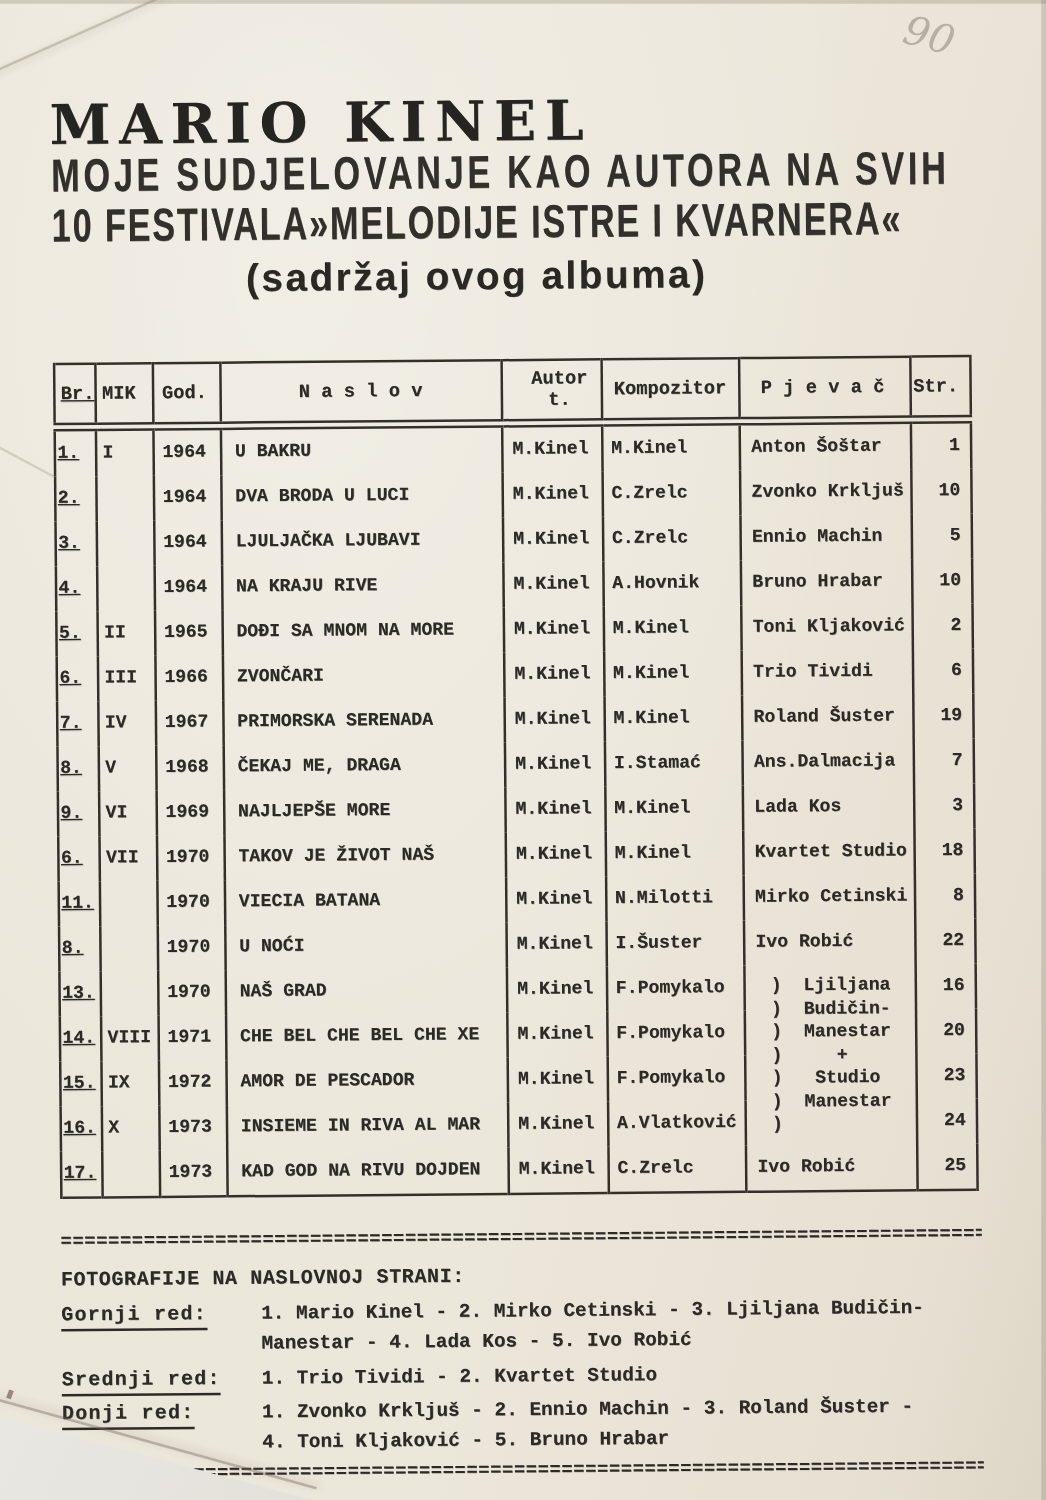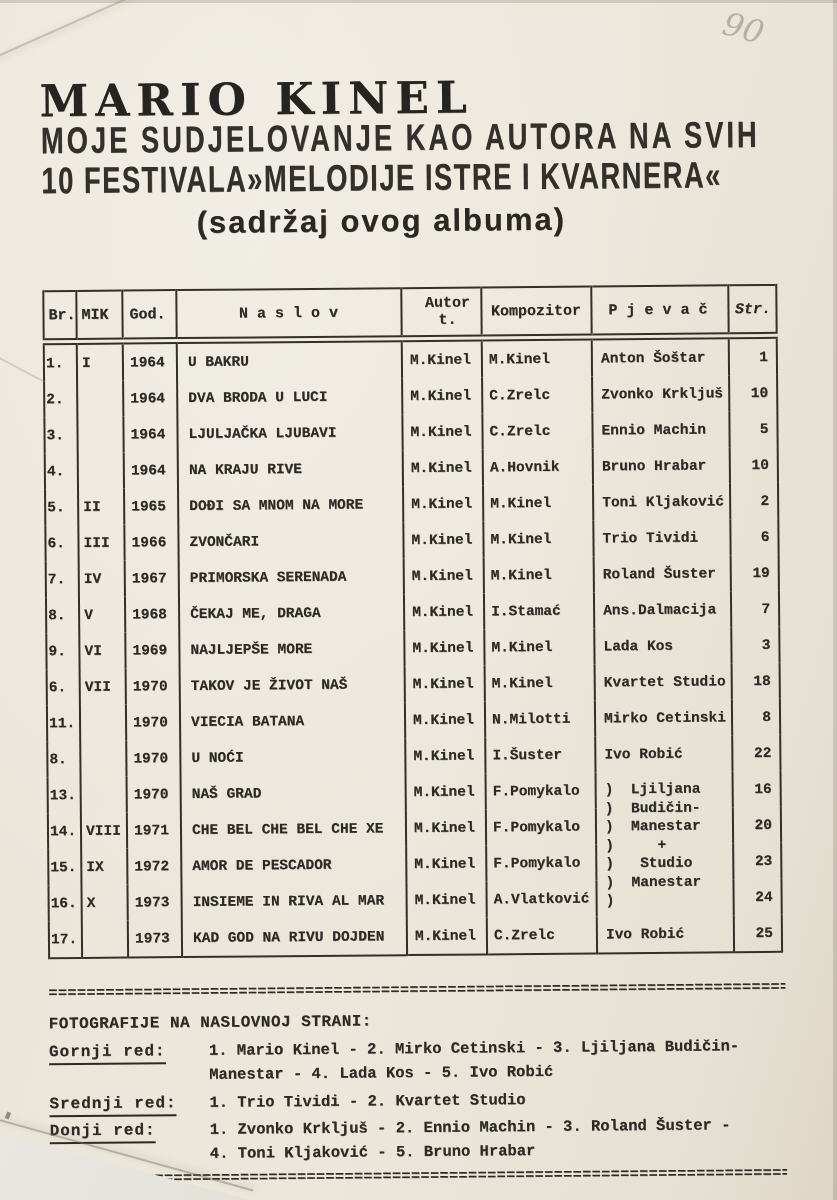--- a/index.html
+++ b/index.html
@@ -31,36 +31,36 @@
   .sub2{top:157px;letter-spacing:2px;}
   .album-note{position:absolute;left:200px;top:203px;font-family:"Liberation Sans",sans-serif;
     font-weight:700;font-size:31px;letter-spacing:2px;color:#2b2823;}
 
   table.songs{position:absolute;left:45px;top:287px;width:733px;border-collapse:collapse;table-layout:fixed;
     font-weight:700;font-size:14.5px;color:#2d2a26;}
   table.songs,table.songs td,table.songs th{border-left:2px solid #343029;border-right:2px solid #343029;}
   table.songs{border:2.5px solid #343029;}
   table.songs th{height:44px;border-bottom:7px double #343029;font-weight:700;font-size:15px;vertical-align:middle;}
   table.songs td{height:34px;vertical-align:middle;overflow:hidden;white-space:nowrap;}
-  .c-br{text-align:right;padding-right:17px;}
+  .c-br{text-align:right;padding-right:17px;text-decoration:underline;}
   th.c-br{text-align:left;padding-left:4px;}
   .c-mik{text-align:left;padding-left:4px;}
   .c-god{text-align:left;padding-left:6px;}
   .c-naslov{text-align:left;padding-left:10px;}
   th.c-naslov{text-align:center;padding-left:0;}
   .c-autor{text-align:left;padding-left:7px;}
   th.c-autor{text-align:center;padding-left:13px;}
   .c-komp{text-align:left;padding-left:6px;}
   th.c-komp{text-align:center;padding-left:0;}
   .c-pjevac{text-align:left;padding-left:8px;}
   th.c-pjevac{text-align:left;padding-left:16px;}
   .c-str{text-align:right;padding-right:8px;}
-  th.c-str{text-align:center;padding-right:0;font-style:italic;}
+  th.c-str{text-align:left;padding-right:0;}
   td.group{vertical-align:top;padding-top:3px;}
-  td.group div{line-height:18.5px;white-space:pre;}
+  td.group div{line-height:18.5px;white-space:pre;margin-left:12px;}
 
   .sep{position:absolute;left:45px;width:737px;height:18px;overflow:hidden;white-space:nowrap;
     font-weight:700;font-size:15px;letter-spacing:0.5px;}
   .sep-top{top:982px;}
   .sep-bottom{top:1168px;}
   .foot-head{position:absolute;left:45px;top:1012px;font-weight:700;font-size:16px;letter-spacing:0.5px;}
   .foot-label{position:absolute;left:45px;font-weight:700;font-size:16px;letter-spacing:1px;
     border-bottom:2.5px solid #2d2a26;padding-bottom:2px;}
   .foot-line{position:absolute;left:205px;font-weight:700;font-size:15.5px;white-space:nowrap;}
   .lbl-g{top:1040px;} .ln-g1{top:1040px;} .ln-g2{top:1064px;}

